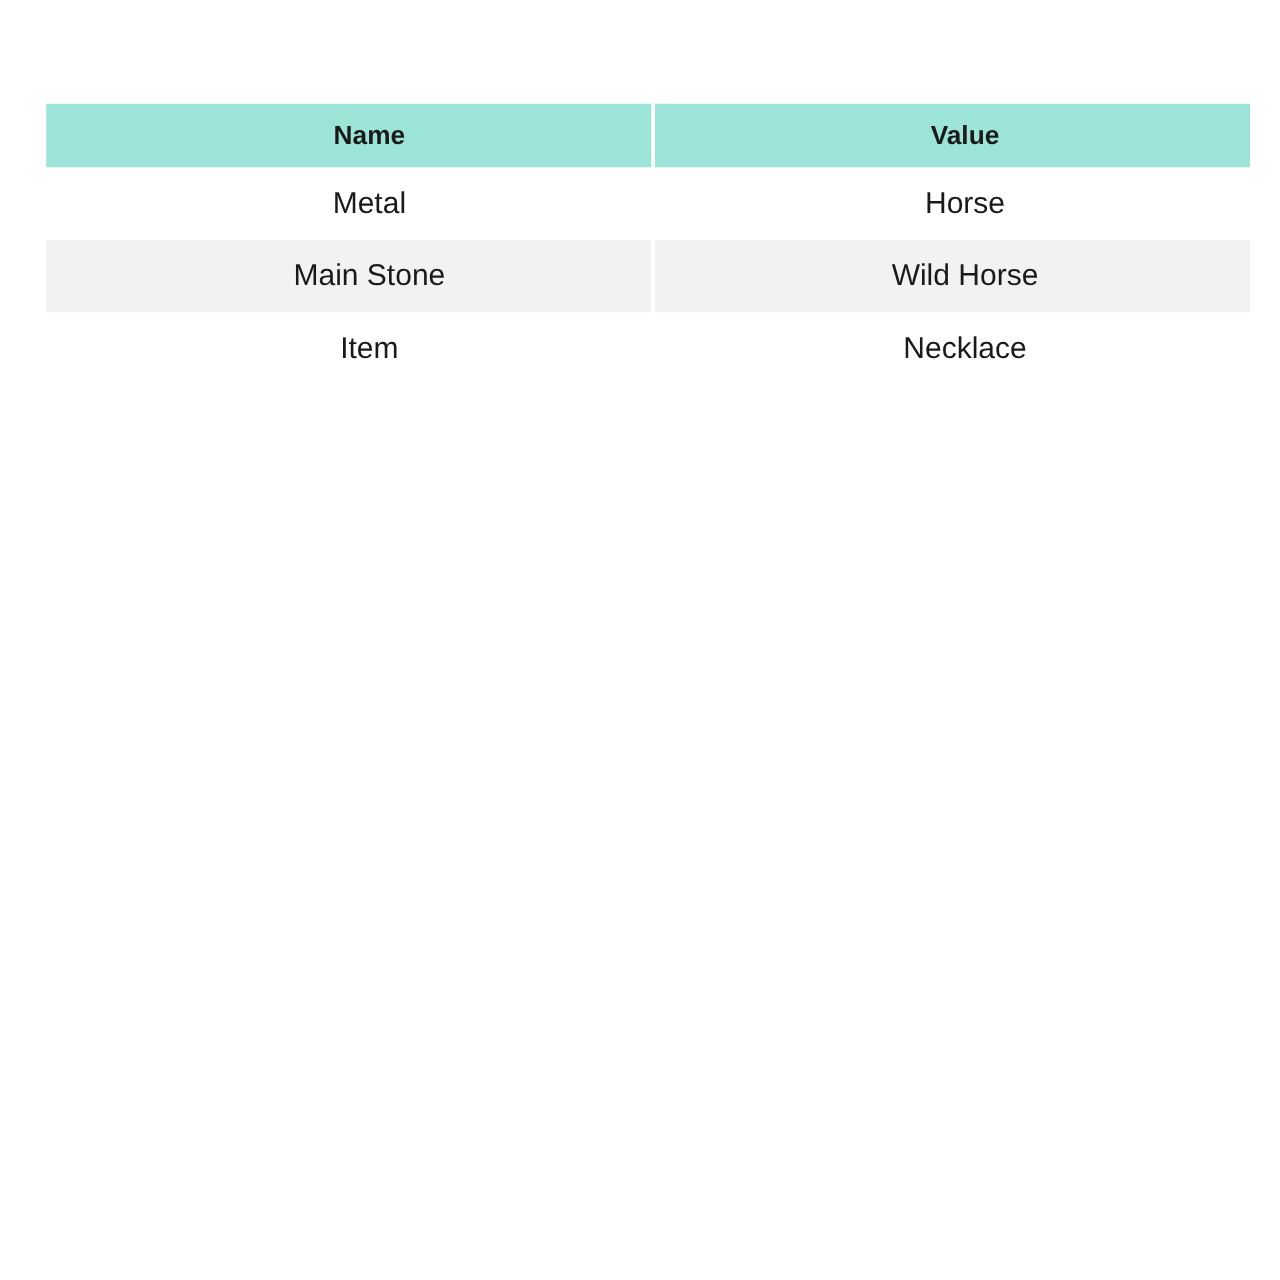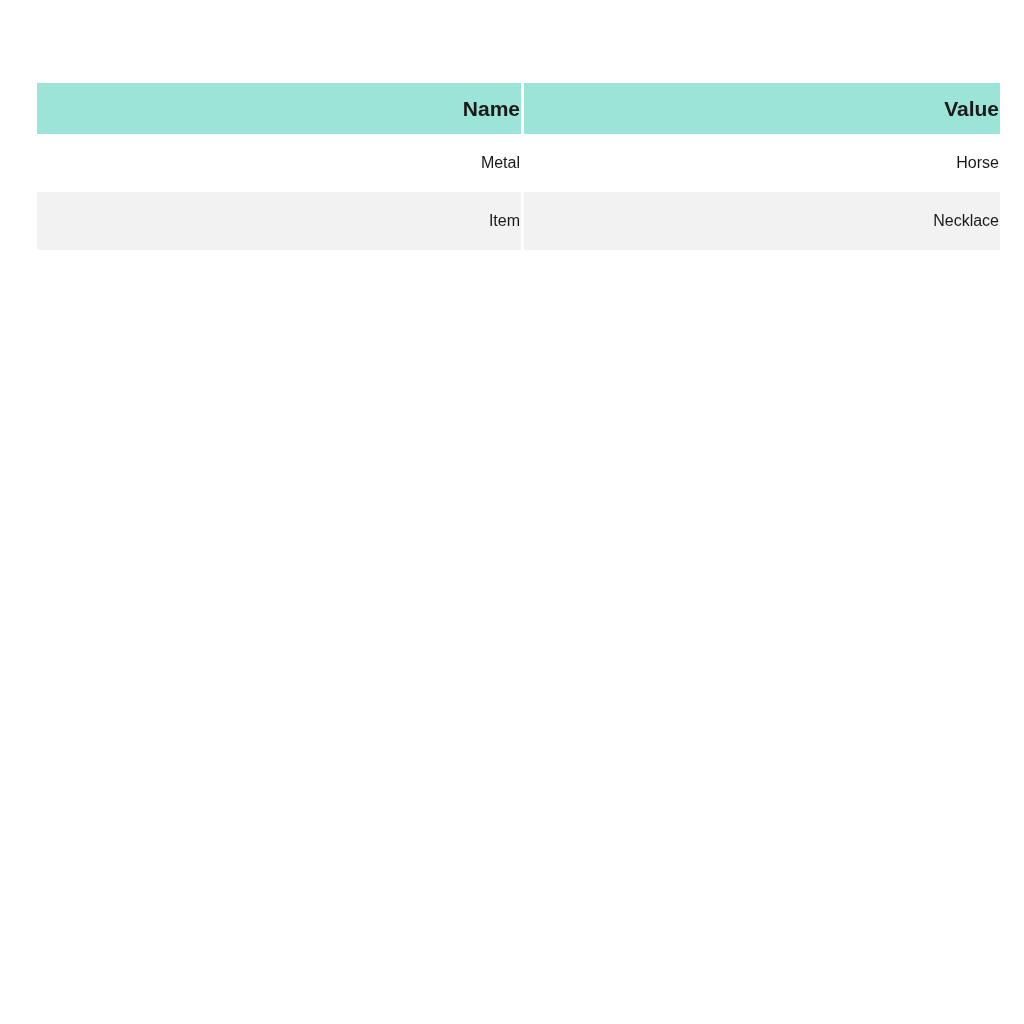--- a/index.html
+++ b/index.html
@@ -27,21 +27,21 @@
   table.spec-table {
     width: 100%;
     border-collapse: separate;
     border-spacing: 0;
     table-layout: fixed;
   }
   table.spec-table th,
   table.spec-table td {
     box-sizing: border-box;
     vertical-align: middle;
-    text-align: right;
+    text-align: center;
     padding-top: 0;
     padding-bottom: 0;
   }
   table.spec-table th:first-child,
   table.spec-table td:first-child {
     width: 487px;
     padding-left: 34px;
     border-right: 3px solid var(--divider);
   }
   table.spec-table th:last-child,
@@ -50,21 +50,21 @@
   }
   thead th {
     background: var(--header-bg);
     height: 51px;
     font-size: 21px;
     font-weight: 700;
     color: var(--text);
   }
   tbody td {
     height: 58px;
-    font-size: 16px;
+    font-size: 24px;
     font-weight: 400;
     background: var(--row-bg);
   }
   tbody tr:nth-child(even) td {
     background: var(--row-alt-bg);
   }
 </style>
 </head>
 <body>
 
@@ -75,18 +75,22 @@
           <th>Name</th>
           <th>Value</th>
         </tr>
     </thead>
     <tbody>
         <tr>
           <td>Metal</td>
           <td>Horse</td>
         </tr>
         <tr>
+          <td>Main Stone</td>
+          <td>Wild Horse</td>
+        </tr>
+        <tr>
           <td>Item</td>
           <td>Necklace</td>
         </tr>
       </tbody>
   </table>
 </div>
 
 </body></html>

